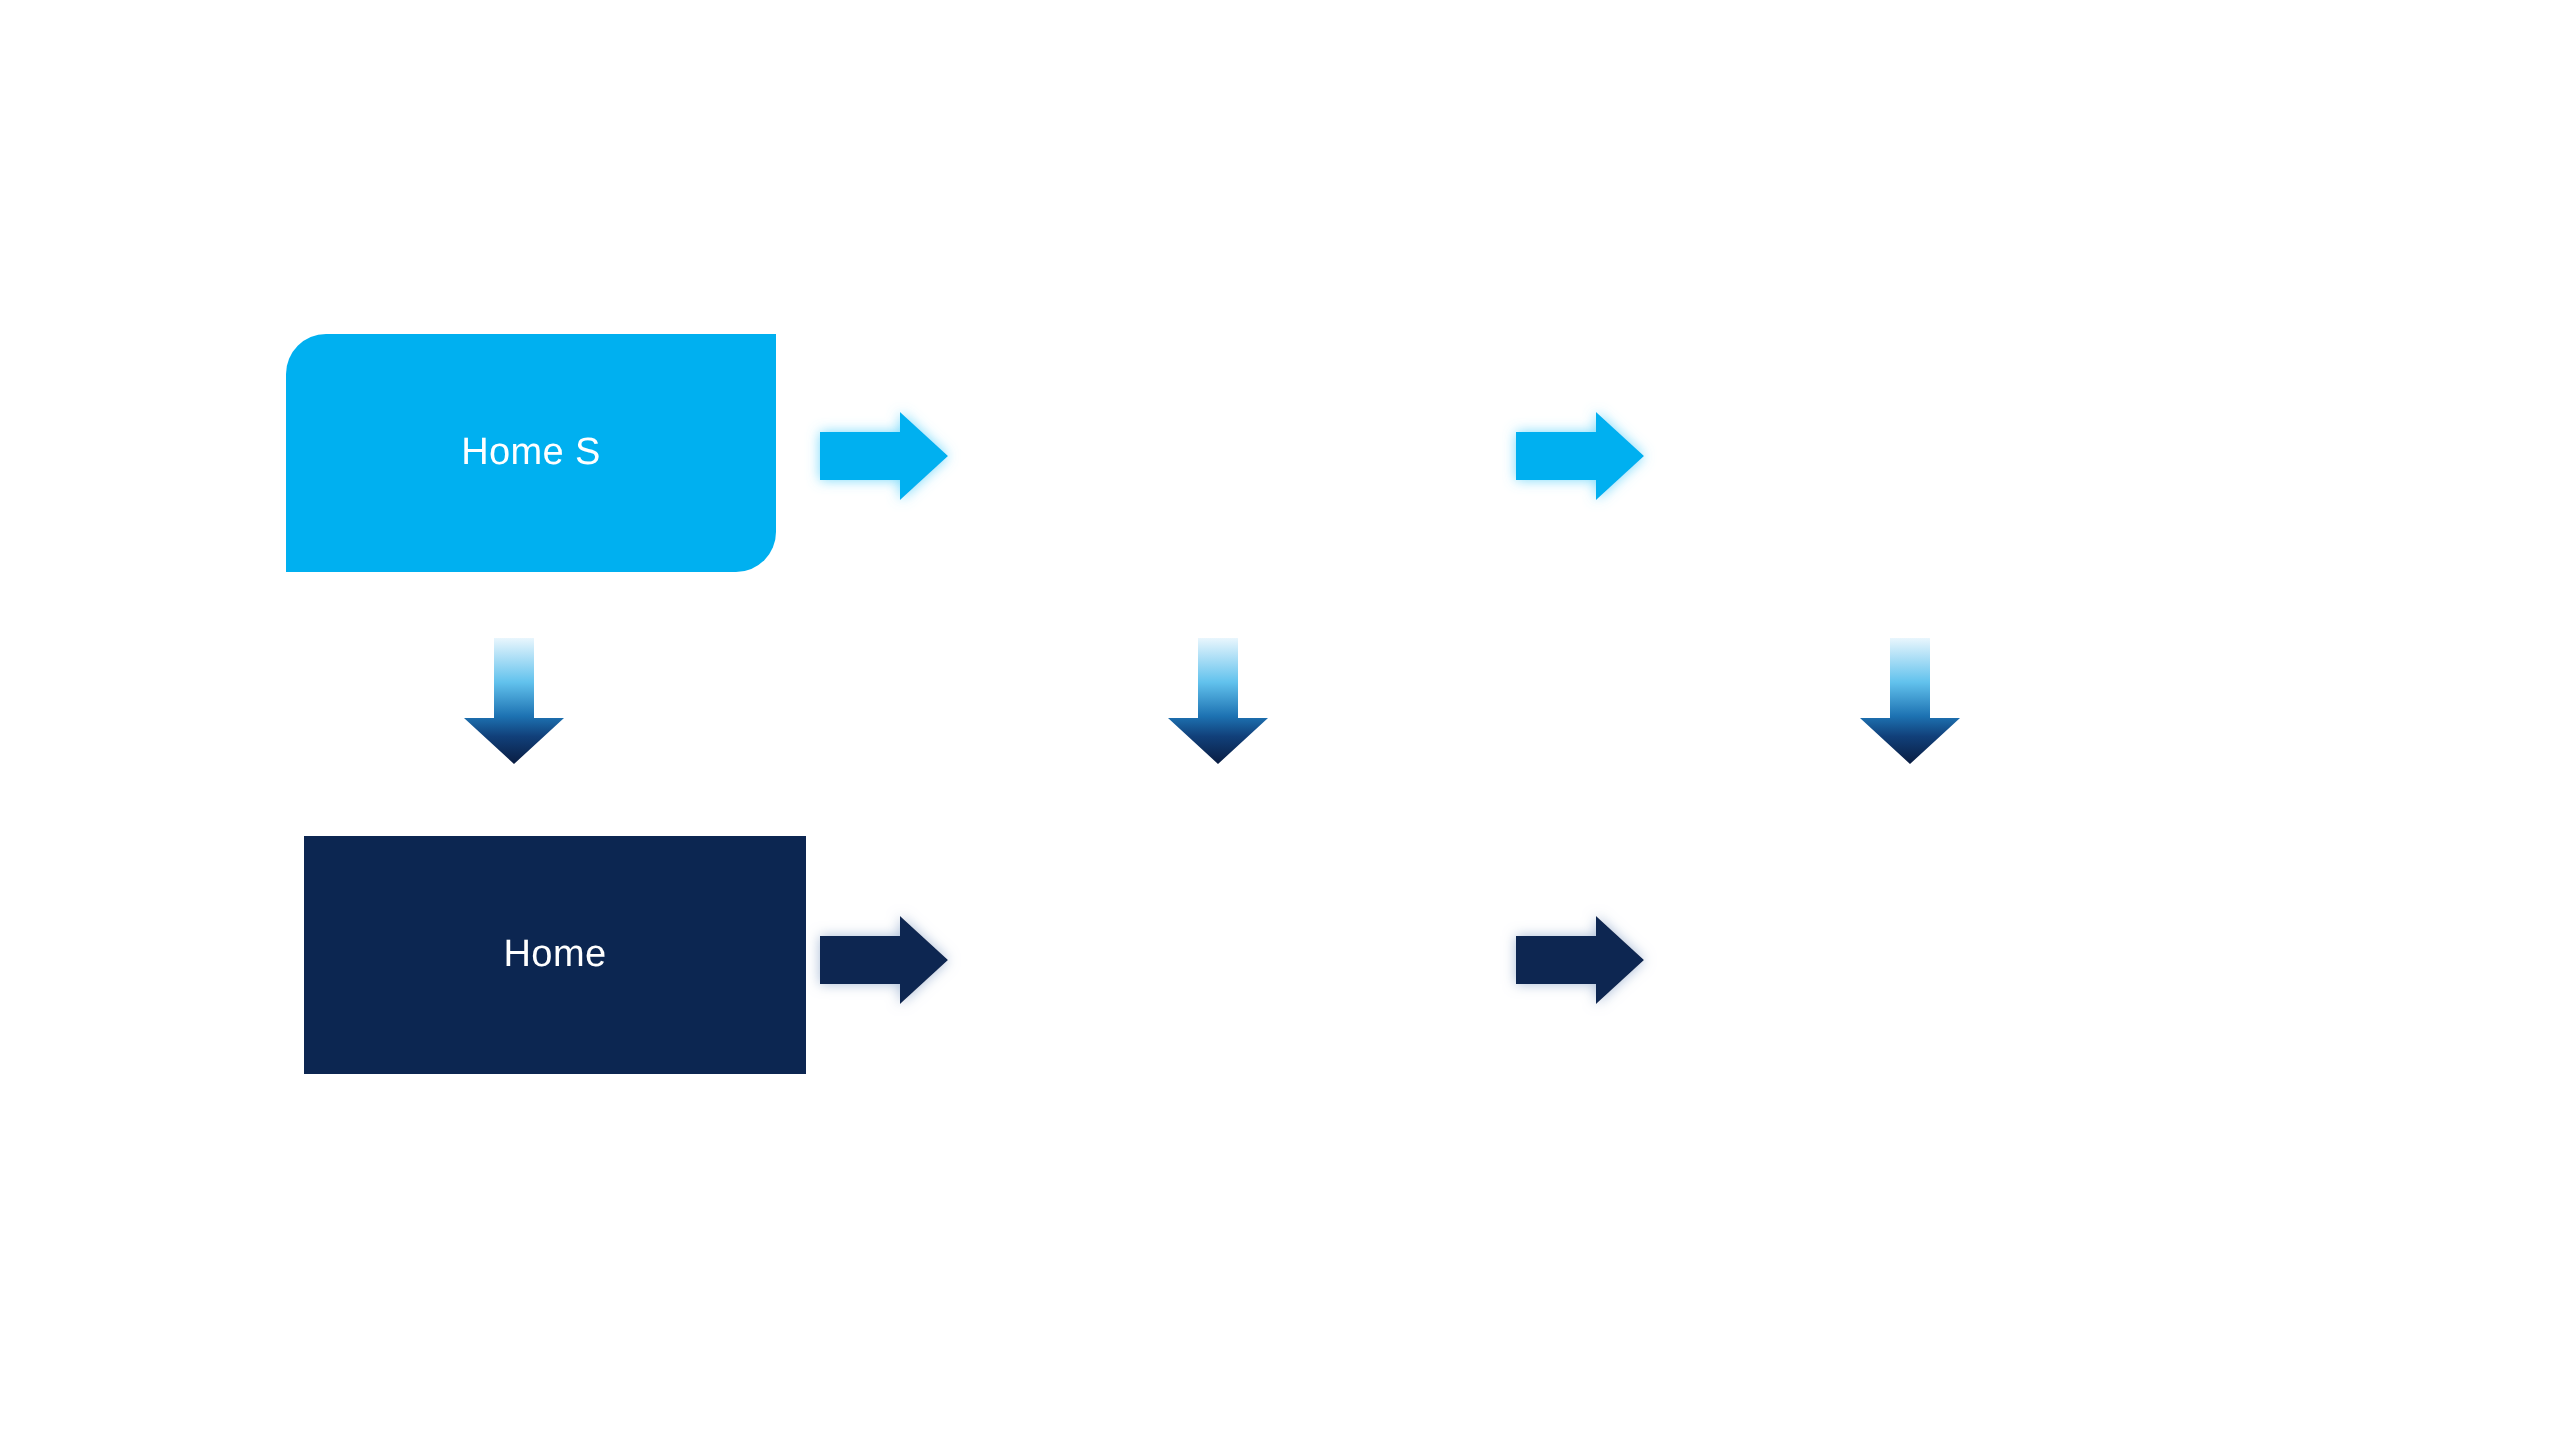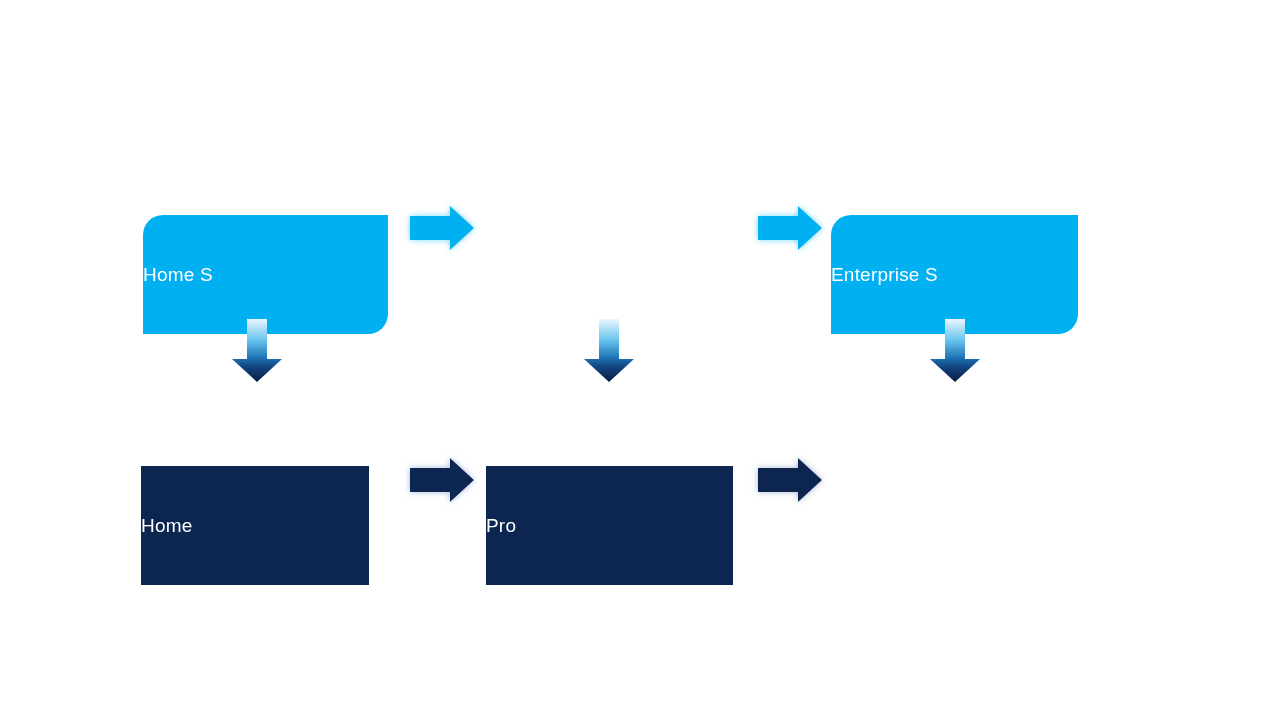--- a/index.html
+++ b/index.html
@@ -9,21 +9,21 @@
     width: 1280px;
     height: 720px;
     background: var(--canvas-bg, #ffffff);
     overflow: hidden;
     font-family: "Liberation Sans", sans-serif;
   }
   .node {
     position: absolute;
     display: flex;
     align-items: center;
-    margin-top: 48px;
+    justify-content: center;
   }
   .node-label {
     color: var(--node-text, #ffffff);
     font-size: 19px;
     font-weight: 400;
     letter-spacing: 0.2px;
     white-space: nowrap;
   }
   .node.top-style {
     background: var(--node-top-fill, #00B0F0);
@@ -67,46 +67,40 @@
         <stop offset="0.62" stop-color="#1D72B2"></stop>
         <stop offset="0.78" stop-color="#11407A"></stop>
         <stop offset="1" stop-color="#0A1D42"></stop>
       </linearGradient>
     </defs>
   </svg>
 
   <div class="node top-style" style="left:143px; top:167px; width:245px; height:119px">
     <span class="node-label">Home S</span>
   </div>
-  <div class="node top-style" style="left:831px; top:167px; width:247px; height:119px">
-    <span class="node-label">Enterprise S</span>
-  </div>
 
   <svg class="arrow arrow-right-top" style="left:410px; top:206px" width="64" height="44" viewBox="0 0 64 44">
     <polygon points="0,10 40,10 40,0 64,22 40,44 40,34 0,34" filter="url(#glow-cyan)"></polygon>
   </svg>
   <svg class="arrow arrow-right-top" style="left:758px; top:206px" width="64" height="44" viewBox="0 0 64 44">
     <polygon points="0,10 40,10 40,0 64,22 40,44 40,34 0,34" filter="url(#glow-cyan)"></polygon>
   </svg>
 
   <svg class="arrow arrow-down" style="left:232px; top:319px" width="50" height="63" viewBox="0 0 50 63">
     <polygon points="15,0 35,0 35,40 50,40 25,63 0,40 15,40" fill="url(#down-grad)"></polygon>
   </svg>
   <svg class="arrow arrow-down" style="left:584px; top:319px" width="50" height="63" viewBox="0 0 50 63">
     <polygon points="15,0 35,0 35,40 50,40 25,63 0,40 15,40" fill="url(#down-grad)"></polygon>
   </svg>
   <svg class="arrow arrow-down" style="left:930px; top:319px" width="50" height="63" viewBox="0 0 50 63">
     <polygon points="15,0 35,0 35,40 50,40 25,63 0,40 15,40" fill="url(#down-grad)"></polygon>
   </svg>
 
-  <div class="node bottom-style" style="left:141px; top:418px; width:228px; height:119px">
+  <div class="node bottom-style" style="left:152px; top:418px; width:251px; height:119px">
     <span class="node-label">Home</span>
-  </div>
-  <div class="node bottom-style" style="left:486px; top:418px; width:247px; height:119px">
-    <span class="node-label">Pro</span>
   </div>
 
   <svg class="arrow arrow-right-bottom" style="left:410px; top:458px" width="64" height="44" viewBox="0 0 64 44">
     <polygon points="0,10 40,10 40,0 64,22 40,44 40,34 0,34" filter="url(#glow-pale)"></polygon>
   </svg>
   <svg class="arrow arrow-right-bottom" style="left:758px; top:458px" width="64" height="44" viewBox="0 0 64 44">
     <polygon points="0,10 40,10 40,0 64,22 40,44 40,34 0,34" filter="url(#glow-pale)"></polygon>
   </svg>
 
 </div>

